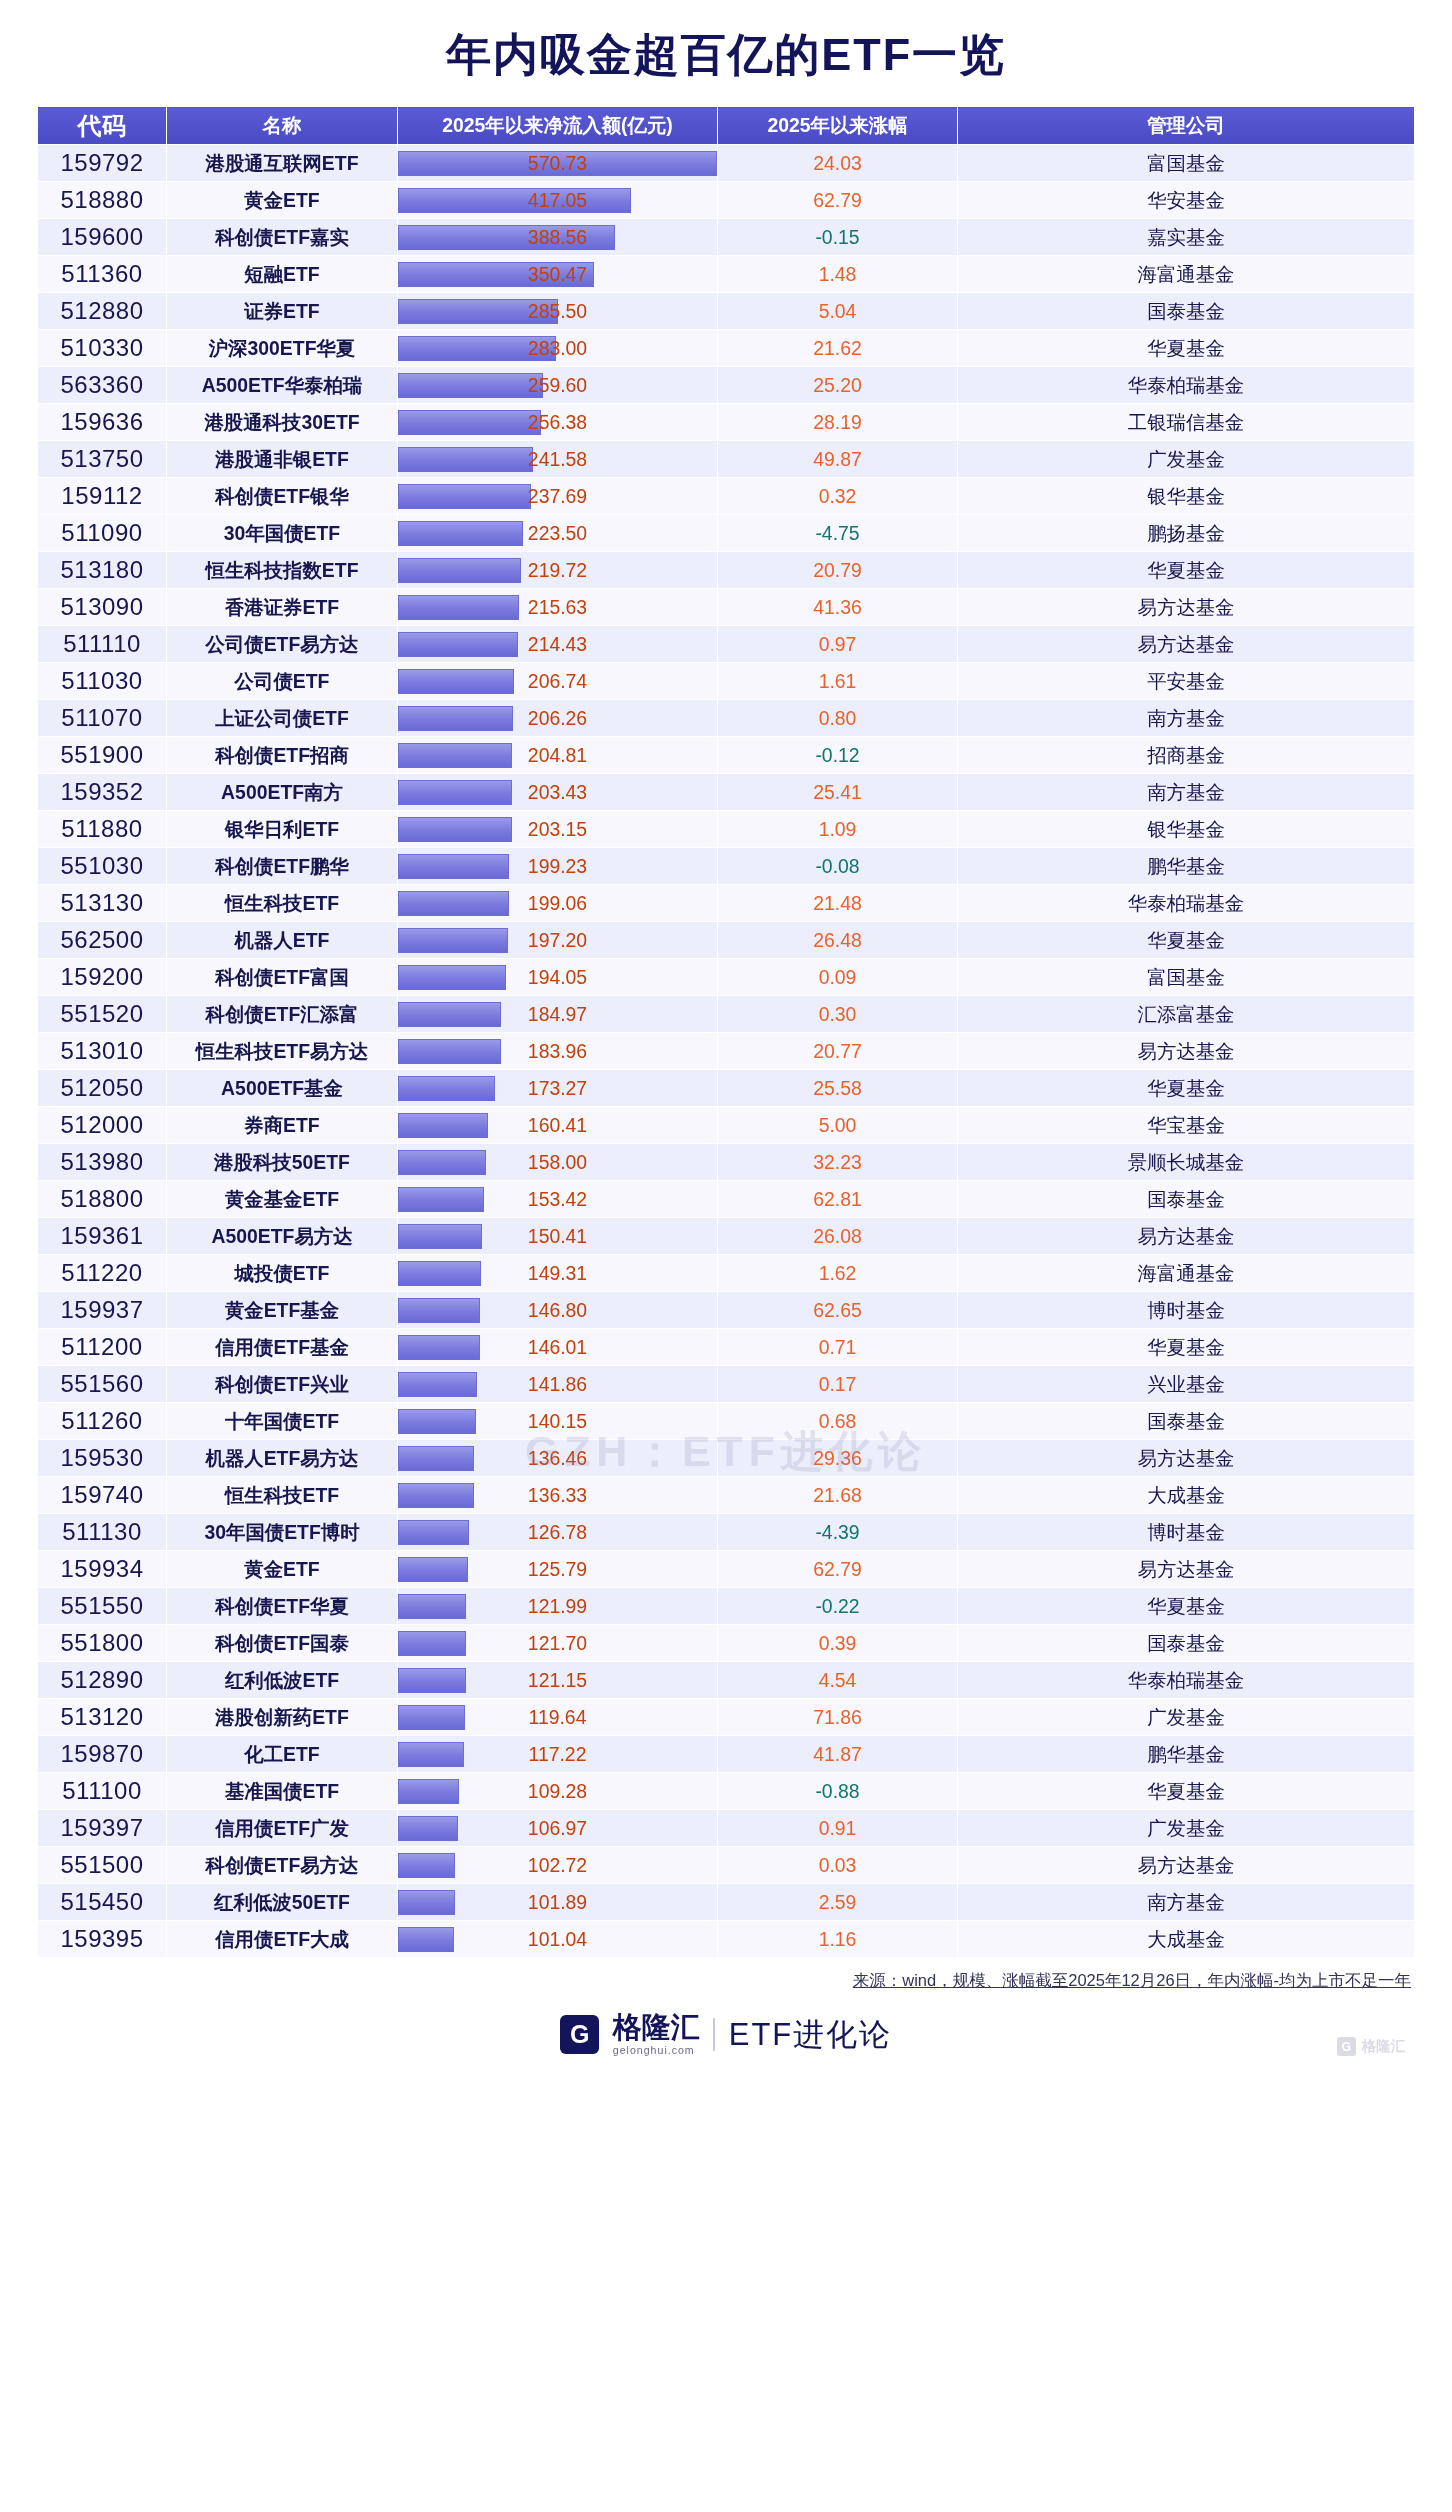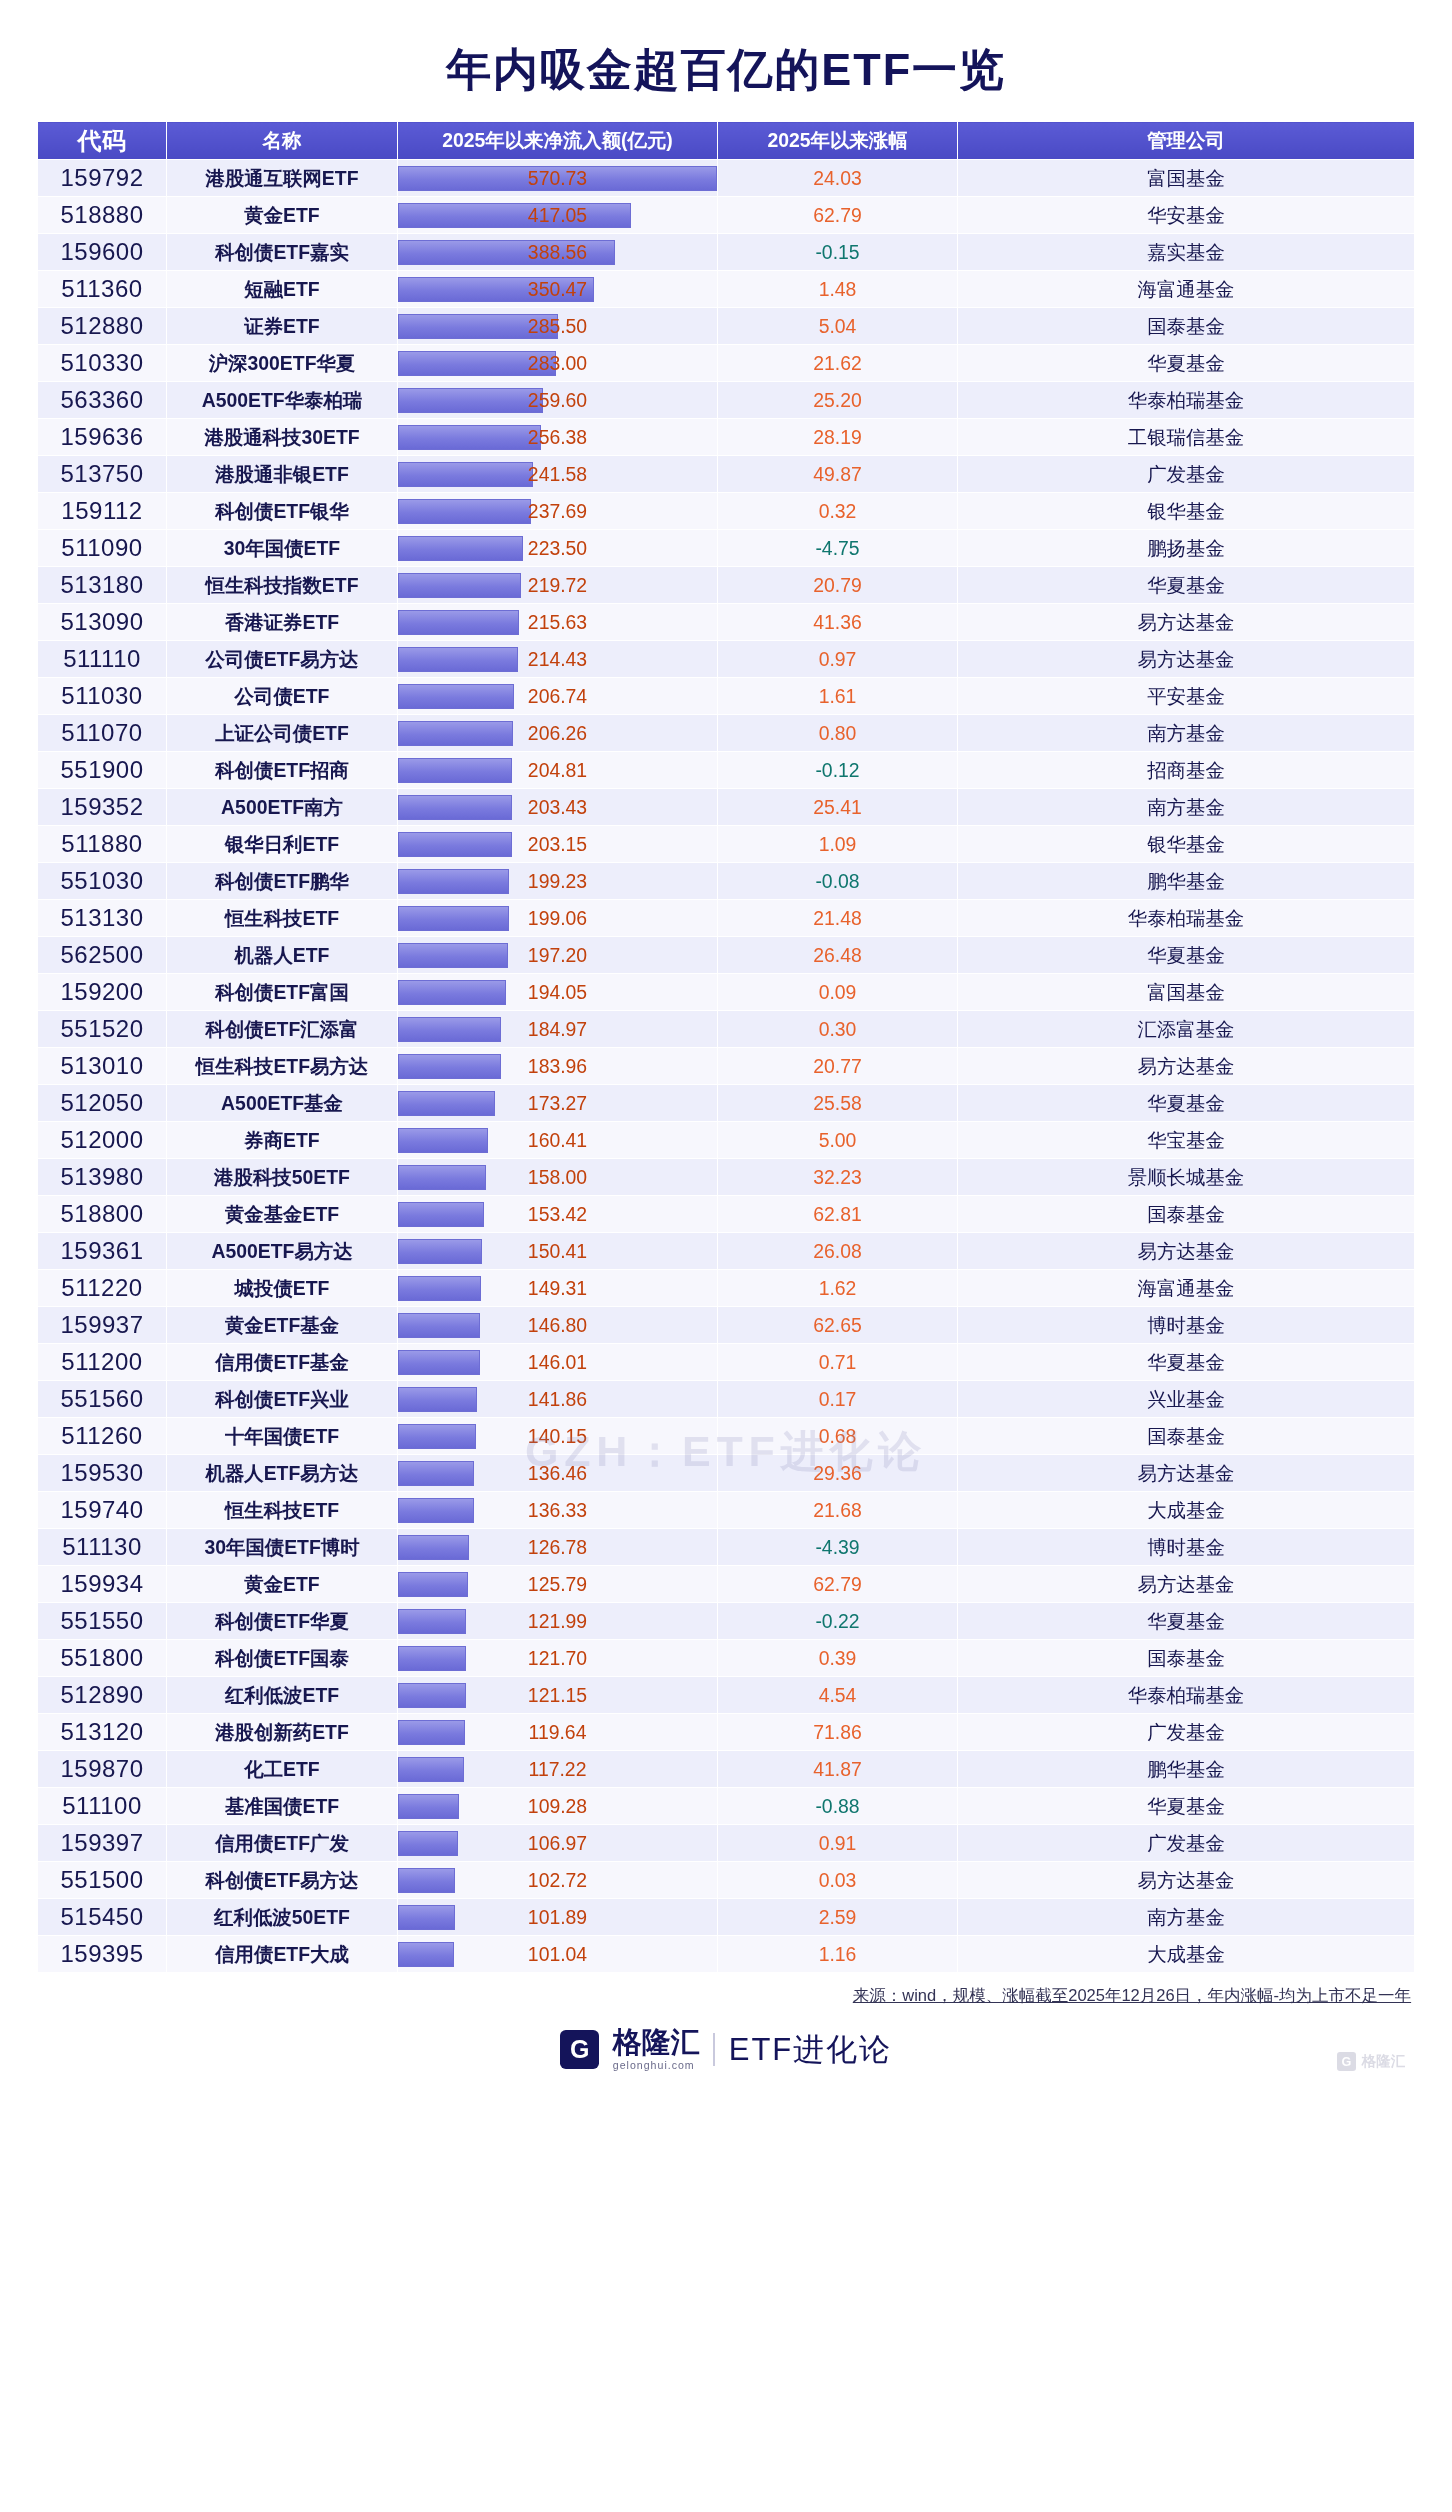--- a/index.html
+++ b/index.html
@@ -6,21 +6,21 @@
   body{
     width:1452px;
     background:#ffffff;
     font-family:"Liberation Sans","DejaVu Sans",sans-serif;
     color:#1a1a3a;
   }
   .page{
     width:1452px;
     min-height:2512px;
     box-sizing:border-box;
-    padding:15px 37px;
+    padding:0 37px;
     position:relative;
   }
   .title{
     text-align:center;
     font-size:45px;
     font-weight:bold;
     letter-spacing:1.9px;
     color:#14145a;
     padding:25px 0 21px 0;
     margin:0;

